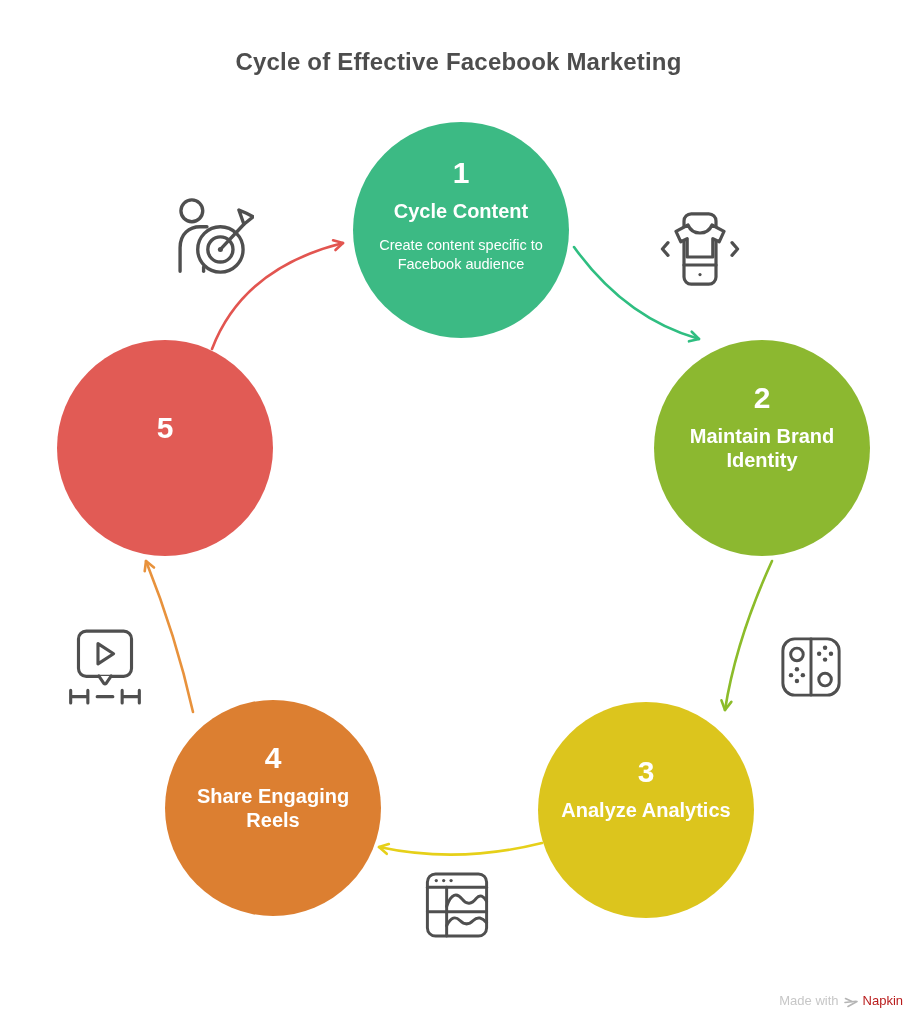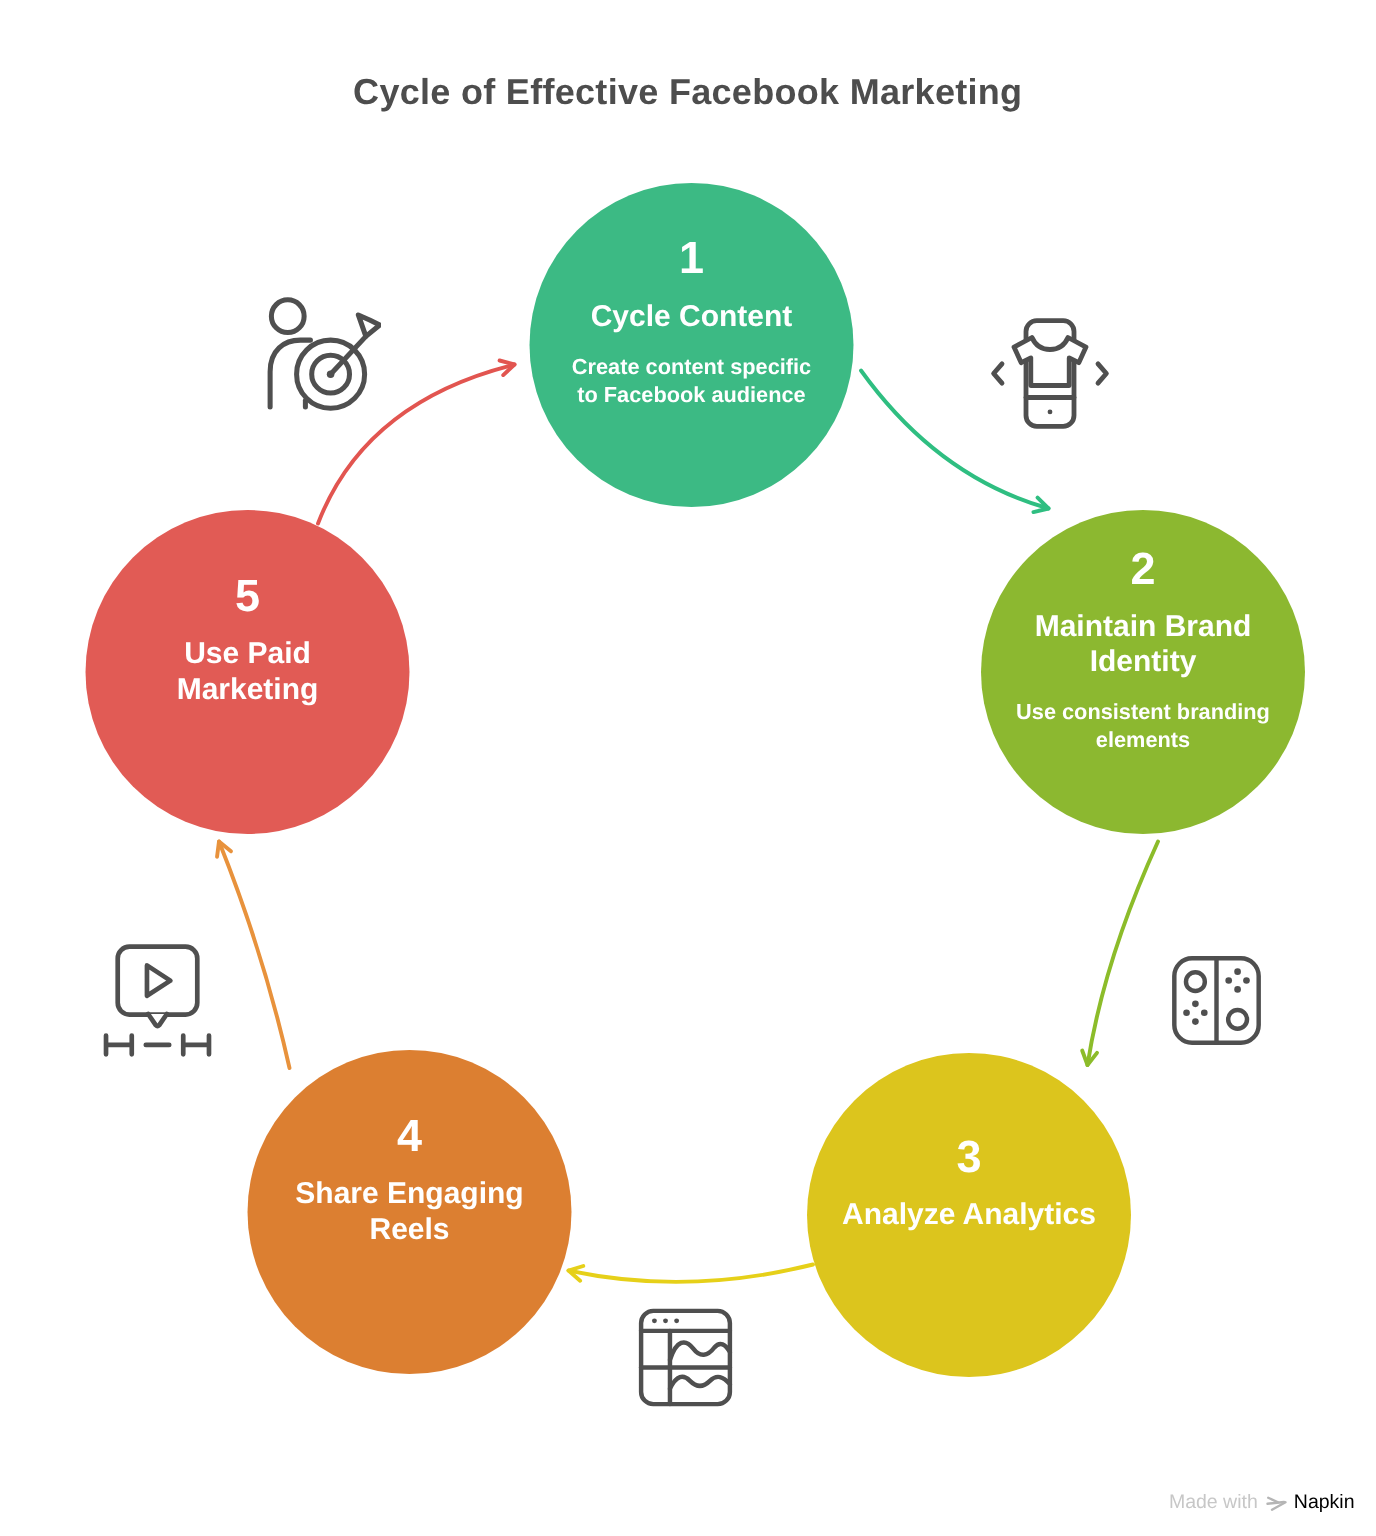--- a/index.html
+++ b/index.html
@@ -36,21 +36,21 @@
     color: #ffffff;
     display: flex;
     flex-direction: column;
     align-items: center;
     justify-content: center;
     text-align: center;
     padding: 0 20px 30px 20px;
   }
   .node-number { font-size: 30px; font-weight: 700; margin-bottom: 10px; }
   .node-title  { font-size: 20px; font-weight: 700; line-height: 1.18; margin-bottom: 12px; }
-  .node-desc   { font-size: 14.5px; font-weight: 700; line-height: 1.3; text-align: center; }
+  .node-desc   { font-size: 14.5px; font-weight: 400; line-height: 1.3; text-align: center; }
   .node-1 { left: 353px; top: 122px; }
   .node-2 { left: 654px; top: 340px; }
   .node-3 { left: 538px; top: 702px; }
   .node-4 { left: 165px; top: 700px; }
   .node-5 { left:  57px; top: 340px; }
   .icon svg { display: block; }
   .icon-audience  { left: 170px; top: 190px; width: 84px;  height: 92px; }
   .icon-phone     { left: 660px; top: 208px; width: 80px;  height: 82px; }
   .icon-controller{ left: 774px; top: 630px; width: 74px;  height: 74px; }
   .icon-analytics { left: 418px; top: 868px; width: 78px;  height: 74px; }
@@ -58,21 +58,21 @@
   .footer {
     position: absolute;
     right: 14px;
     bottom: 16px;
     display: flex;
     align-items: flex-end;
     gap: 5px;
     font-size: 13px;
     color: #c7c7c7;
   }
-  .footer .brand { color: #000000; }
+  .footer .brand { color: #b91c1c; }
 </style>
 </head>
 <body>
 
 <div class="canvas">
 
   <div class="page-title">Cycle of Effective Facebook Marketing</div>
 
   <svg class="arrow-layer" width="917" height="1024" viewBox="0 0 917 1024" fill="none">
     <defs>
@@ -101,36 +101,34 @@
 
   <div class="node node-1" style="background: rgb(60, 186, 132);">
     <div class="node-number">1</div>
     <div class="node-title">Cycle Content</div>
     <div class="node-desc">Create content specific to Facebook audience</div>
   </div>
 
   <div class="node node-2" style="background: rgb(140, 184, 48);">
     <div class="node-number">2</div>
     <div class="node-title">Maintain Brand Identity</div>
-    <div class="node-desc">Use consistent branding elements</div>
   </div>
 
   <div class="node node-3" style="background: rgb(220, 197, 29);">
     <div class="node-number">3</div>
     <div class="node-title">Analyze Analytics</div>
   </div>
 
   <div class="node node-4" style="background: rgb(220, 127, 49);">
     <div class="node-number">4</div>
     <div class="node-title">Share Engaging Reels</div>
   </div>
 
   <div class="node node-5" style="background: rgb(225, 91, 85);">
     <div class="node-number">5</div>
-    <div class="node-title">Use Paid Marketing</div>
   </div>
 
   <span class="icon icon-audience">
     <svg viewBox="0 0 100 92" width="84" height="92" fill="none" stroke="#4f4f4f" stroke-width="4" stroke-linecap="round" stroke-linejoin="round">
       <circle cx="26" cy="16" r="13"></circle>
       <path d="M12,88 V60 C12,43 23,35 36,35 H44"></path>
       <path d="M40,88 V83"></path>
       <circle cx="60" cy="62" r="27"></circle>
       <circle cx="60" cy="62" r="15"></circle>
       <circle cx="60" cy="62" r="3" fill="#4f4f4f" stroke="none"></circle>

